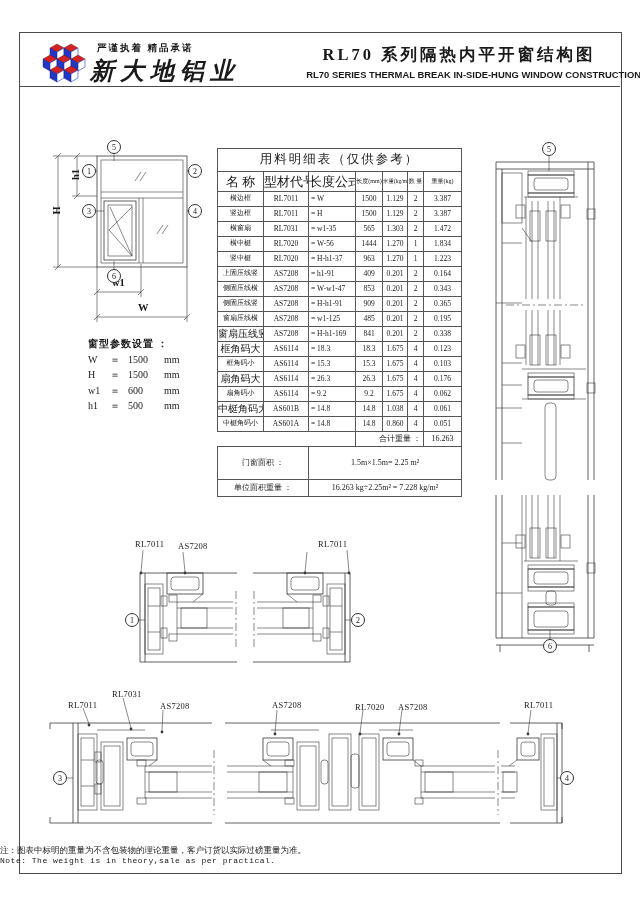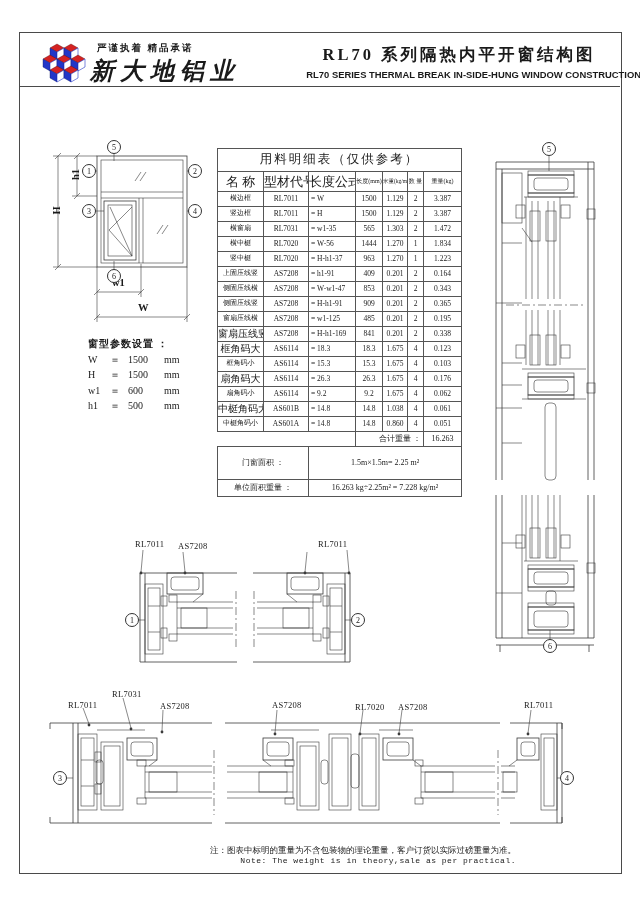--- a/index.html
+++ b/index.html
@@ -25,21 +25,21 @@
   .params .pk{display:inline-block;width:22px;}
   .params .pe{display:inline-block;width:18px;}
   .params .pv{display:inline-block;width:36px;}
   .mt{position:absolute;left:217px;top:148px;width:244px;border-collapse:collapse;table-layout:fixed;
       font-size:7.5px;text-align:center;padding-left:46px;}
   .mt td,.mt th{border:1px solid #555;padding:0;line-height:1.05;height:14px;overflow:hidden;white-space:nowrap;font-weight:normal;}
   .mt .tt{height:22px;font-size:12.5px;letter-spacing:2px;}
   .mt .hd td{height:19px;font-size:13px;}
   .mt td.c-fml{text-align:left;padding-left:2px;}
   .mt .sm{font-size:8px;}
-  .note{position:absolute;width:516px;text-align:right;font-size:8.5px;z-index:3;}
+  .note{position:absolute;width:516px;text-align:left;font-size:8.5px;z-index:3;}
   .note-en{font-family:"Liberation Mono",monospace;font-size:8px;letter-spacing:.5px;}
 </style>
 </head>
 <body>
 
 <div class="page">
   <div class="frame"></div>
   <div class="hdr"></div>
 
   <svg style="left:36px;top:42px;" width="56" height="42" viewBox="0 0 56 42">

